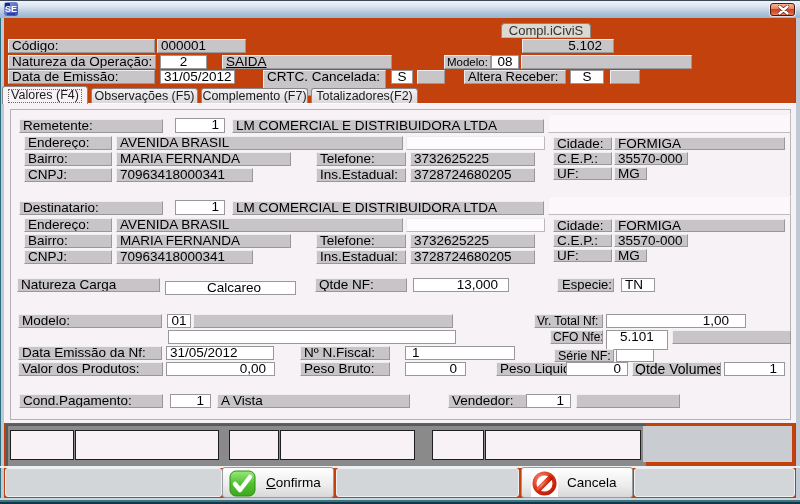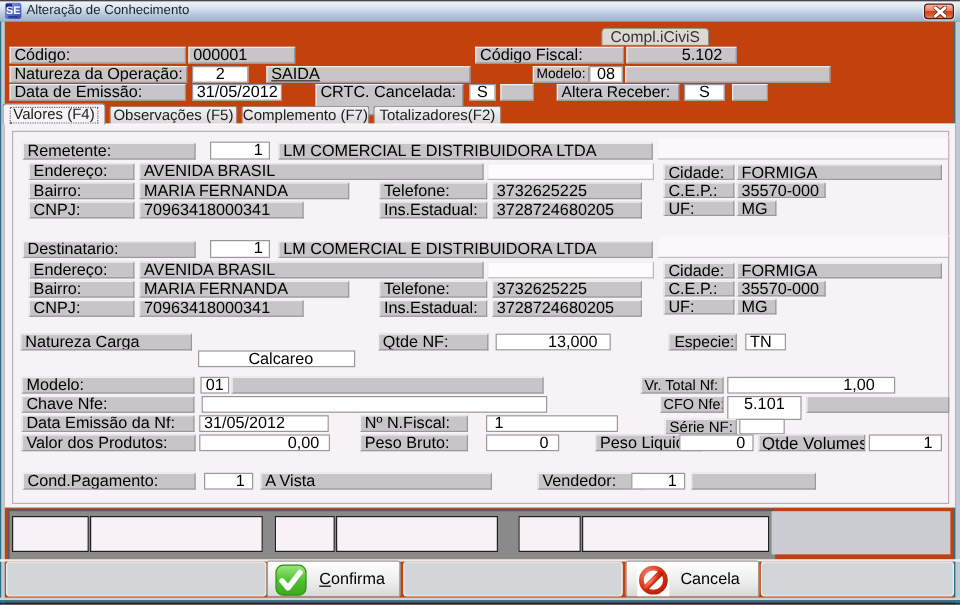--- a/index.html
+++ b/index.html
@@ -108,41 +108,39 @@
         <stop offset="0" stop-color="#8fa3e0"></stop>
             <stop offset="1" stop-color="#3347b0"></stop>
       </linearGradient>
         </defs>
       <rect x="0" y="0" width="14" height="14" rx="3" fill="url(#icg)"></rect>
       <rect x="1" y="1" width="5" height="5" fill="#1d2a86"></rect>
       <text x="7" y="10" font-family="Liberation Sans, sans-serif" font-size="9" font-weight="bold" fill="#ffffff" text-anchor="middle">SE</text>
       <rect x="3" y="11.2" width="8" height="1.6" fill="#2638a0"></rect>
     </svg>
   </div>
-  <div id="titletext">Alteração de Conhecimento</div>
   <div id="closebtn">
       <svg style="position:absolute;left:7px;top:1px;" width="11" height="10" viewBox="0 0 11 10">
         <path d="M1.5 1.5 L9.5 8.5 M9.5 1.5 L1.5 8.5" stroke="#7a2b16" stroke-width="4" stroke-linecap="round"></path>
         <path d="M1.5 1.5 L9.5 8.5 M9.5 1.5 L1.5 8.5" stroke="#ffffff" stroke-width="2.4" stroke-linecap="round"></path>
       </svg>
     </div>
 
   <div class="frame" style="left:0; top:18px; width:4px; height:486px;"></div>
   <div class="frame" style="left:796px; top:18px; width:4px; height:486px;"></div>
   <div class="abs" style="left:0; top:18px; width:1px; height:486px; background:#2b6e80;"></div>
   <div class="abs" style="left:795px; top:18px; width:1px; height:486px; background:#2b6e80;"></div>
   <div class="abs" style="left:0; top:498px; width:800px; height:2px; background:#ccd4d9;"></div>
   <div class="abs" style="left:0; top:500px; width:800px; height:2px; background:#3a7487;"></div>
   <div class="abs" style="left:0; top:502px; width:800px; height:2px; background:#113844;"></div>
 
   <div class="abs" style="left:501px; top:23px; width:90px; height:15px; background:#dcd8d2; border:1px solid #8d8a85; border-bottom-color:#b9b5af; border-radius:4px 4px 0 0; text-align:center; font-size:13px; line-height:14px; color:#333;">Compl.iCiviS</div>
 
   <div class="lbl" style="left:8px;  top:39px; width:147px; height:14px;">Código:</div>
   <div class="val" style="left:157px; top:39px; width:89px; height:14px;">000001</div>
-  <div class="lbl" style="left:396px; top:39px; width:124px; height:14px;">Código Fiscal:</div>
   <div class="val rt" style="left:522px; top:39px; width:92px; height:14px; padding-right:11px;">5.102</div>
 
   <div class="lbl" style="left:8px;  top:55px; width:148px; height:14px;">Natureza da Operação:</div>
   <div class="wbox ct" style="left:160px; top:55px; width:47px; height:14px;">2</div>
   <div class="val" style="left:222px; top:55px; width:170px; height:14px;text-decoration:underline;">SAIDA</div>
   <div class="lbl" style="left:444px; top:55px; width:47px; height:14px; padding-left:2px; font-size:11.5px;">Modelo:</div>
   <div class="wbox ct" style="left:491px; top:55px; width:28px; height:14px;">08</div>
   <div class="val" style="left:521px; top:55px; width:171px; height:14px;"></div>
 
   <div class="lbl" style="left:8px;  top:70px; width:147px; height:14px;">Data de Emissão:</div>
@@ -207,33 +205,32 @@
   <div class="val" style="left:614px; top:234px; width:74px; height:13px;">35570-000</div>
 
   <div class="lbl" style="left:24px; top:250px; width:88px; height:14px;">CNPJ:</div>
   <div class="val" style="left:116px; top:250px; width:137px; height:14px;">70963418000341</div>
   <div class="lbl" style="left:316px; top:250px; width:90px; height:14px;">Ins.Estadual:</div>
   <div class="val" style="left:410px; top:250px; width:125px; height:14px;">3728724680205</div>
   <div class="lbl" style="left:553px; top:249px; width:59px; height:13px;">UF:</div>
   <div class="val" style="left:614px; top:249px; width:33px; height:13px;">MG</div>
 
   <div class="lbl" style="left:17px; top:278px; width:143px; height:14px;">Natureza Carga</div>
-  <div class="wbox" style="left:165px; top:292px; width:131px; height:14px;padding-left:41px;">Calcareo</div>
+  <div class="wbox" style="left:165px; top:281px; width:131px; height:14px;padding-left:41px;">Calcareo</div>
   <div class="lbl" style="left:315px; top:278px; width:92px; height:14px;">Qtde NF:</div>
   <div class="wbox rt" style="left:413px; top:278px; width:96px; height:14px; padding-right:10px;">13,000</div>
   <div class="lbl" style="left:557px; top:278px; width:57px; height:14px; padding-left:4px; font-size:13px;">Especie:</div>
   <div class="wbox" style="left:621px; top:278px; width:34px; height:14px;">TN</div>
 
   <div class="lbl" style="left:18px; top:314px; width:144px; height:14px;">Modelo:</div>
   <div class="wbox ct" style="left:167px; top:314px; width:24px; height:14px;">01</div>
   <div class="val" style="left:193px; top:314px; width:260px; height:14px;"></div>
   <div class="lbl" style="left:534px; top:314px; width:69px; height:14px; padding-left:2px; font-size:12px;">Vr. Total Nf:</div>
   <div class="wbox rt" style="left:606px; top:314px; width:140px; height:14px; padding-right:16px;">1,00</div>
 
-  <div class="lbl" style="left:18px; top:330px; width:144px; height:14px;">Chave Nfe:</div>
   <div class="wbox" style="left:168px; top:330px; width:288px; height:14px;"></div>
   <div class="lbl" style="left:550px; top:330px; width:53px; height:14px; padding-left:2px; font-size:12px;">CFO Nfe:</div>
   <div class="wbox ct" style="left:606px; top:330px; width:62px; height:20px;">5.101</div>
   <div class="val" style="left:672px; top:330px; width:119px; height:14px;"></div>
 
   <div class="lbl" style="left:18px; top:346px; width:144px; height:14px;">Data Emissão da Nf:</div>
   <div class="wbox" style="left:166px; top:346px; width:108px; height:14px;">31/05/2012</div>
   <div class="lbl" style="left:300px; top:346px; width:90px; height:14px;">Nº N.Fiscal:</div>
   <div class="wbox" style="left:405px; top:346px; width:110px; height:14px; padding-left:6px;">1</div>
   <div class="lbl" style="left:554px; top:349px; width:60px; height:13px; padding-left:3px; font-size:12.5px;">Série NF:</div>

